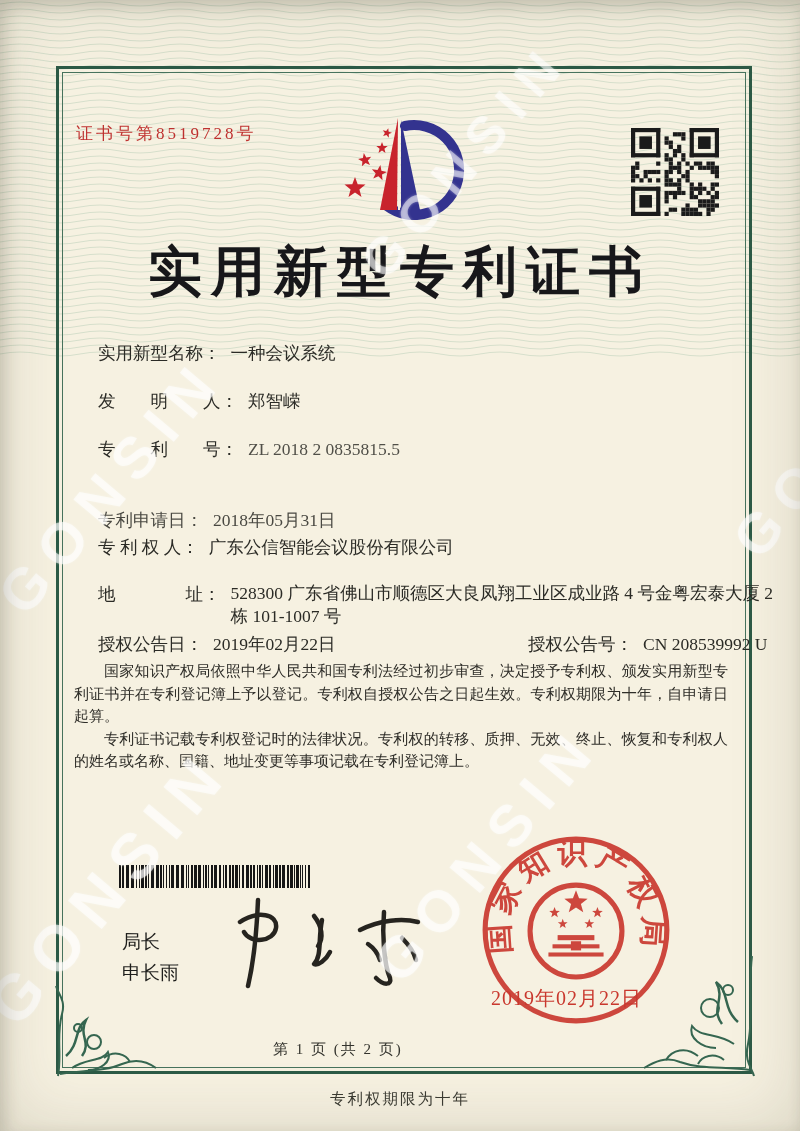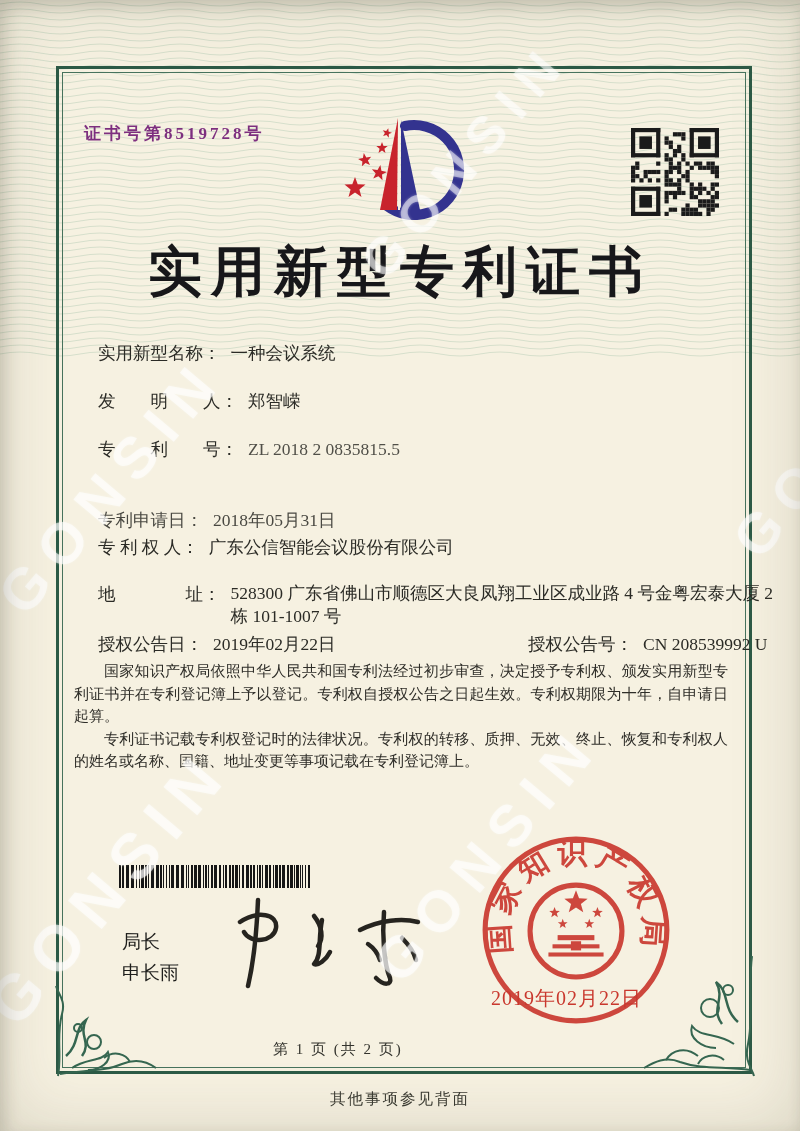--- a/index.html
+++ b/index.html
@@ -18,21 +18,21 @@
   .frame-outer { position:absolute; left:56px; top:66px; width:696px; height:1008px;
       border:3px solid #2c5a46; z-index:1; }
   .frame-inner { position:absolute; left:3px; top:3px; right:3px; bottom:3px; border:1px solid #47735d; }
 
   .wm { position:absolute; z-index:3; font-family:"Liberation Sans","DejaVu Sans",sans-serif;
       font-weight:bold; color:rgba(255,255,255,.6); transform:rotate(-50deg); letter-spacing:14px;
       pointer-events:none; text-shadow:0 0 3px rgba(255,255,255,.35); }
 
   .content { position:absolute; inset:0; z-index:2; }
 
-  .cert-no { position:absolute; left:84px; top:122px; font-size:17px; letter-spacing:3px; color:#701a75; opacity:.9;font-weight:bold; }
+  .cert-no { position:absolute; left:76px; top:122px; font-size:17px; letter-spacing:3px; color:#b91c1c; opacity:.9; }
 
   .logo { position:absolute; left:335px; top:108px; }
   .qr { position:absolute; left:631px; top:128px; width:88px; height:88px; }
 
   .title { position:absolute; left:0; top:236px; width:100%; text-align:center;
       font-size:54px; font-weight:bold; letter-spacing:9px; color:#17171a; }
 
   .frow { position:absolute; left:98px; font-size:17.5px; white-space:nowrap; color:#2b2b26; }
   .frow .lbl { display:inline-block; }
   .frow .val { margin-left:10px; }
@@ -434,16 +434,16 @@
         <polygon points="108.0,84.0 109.2,87.3 112.8,87.5 110.0,89.6 110.9,93.0 108.0,91.1 105.1,93.0 106.0,89.6 103.2,87.5 106.8,87.3"></polygon>
         <rect x="77" y="100" width="36" height="5"></rect>
         <rect x="72" y="109" width="46" height="4"></rect>
         <rect x="68" y="117" width="54" height="4"></rect>
         <rect x="90" y="106" width="10" height="9"></rect>
       </g>
     </svg>
     <div class="seal-date">2019年02月22日</div>
 
     <div class="page-num">第 1 页 (共 2 页)</div>
-    <div class="back-note">其他事项参见背面</div>
+    <div class="back-note">专利权期限为十年</div>
 
   </div>
 </div>
 
 </body></html>

